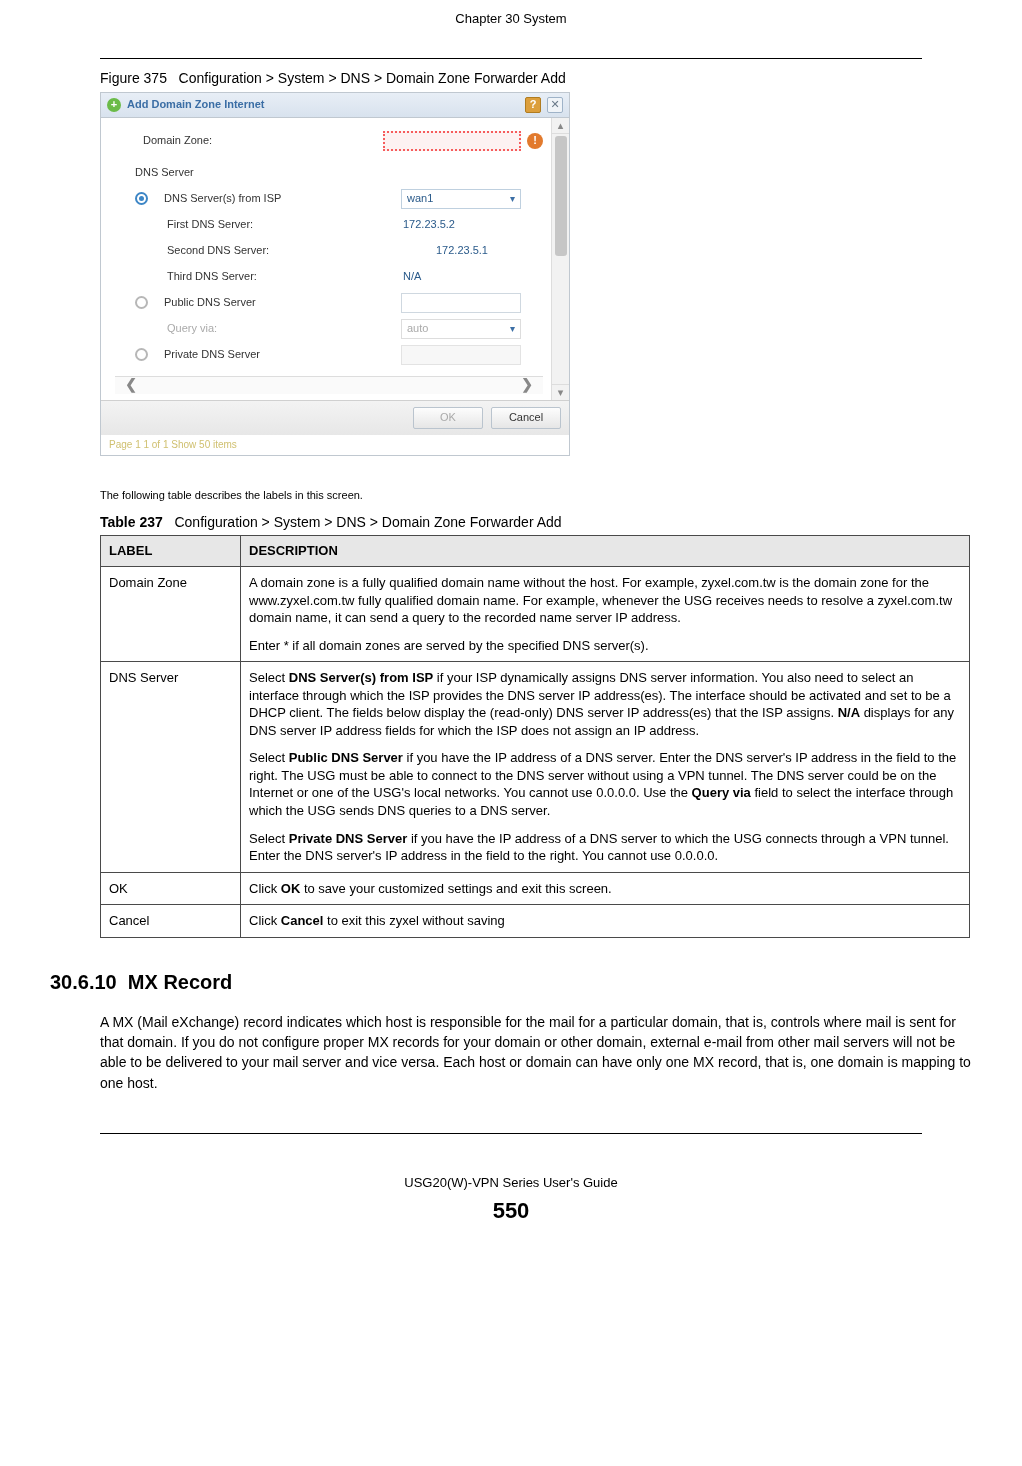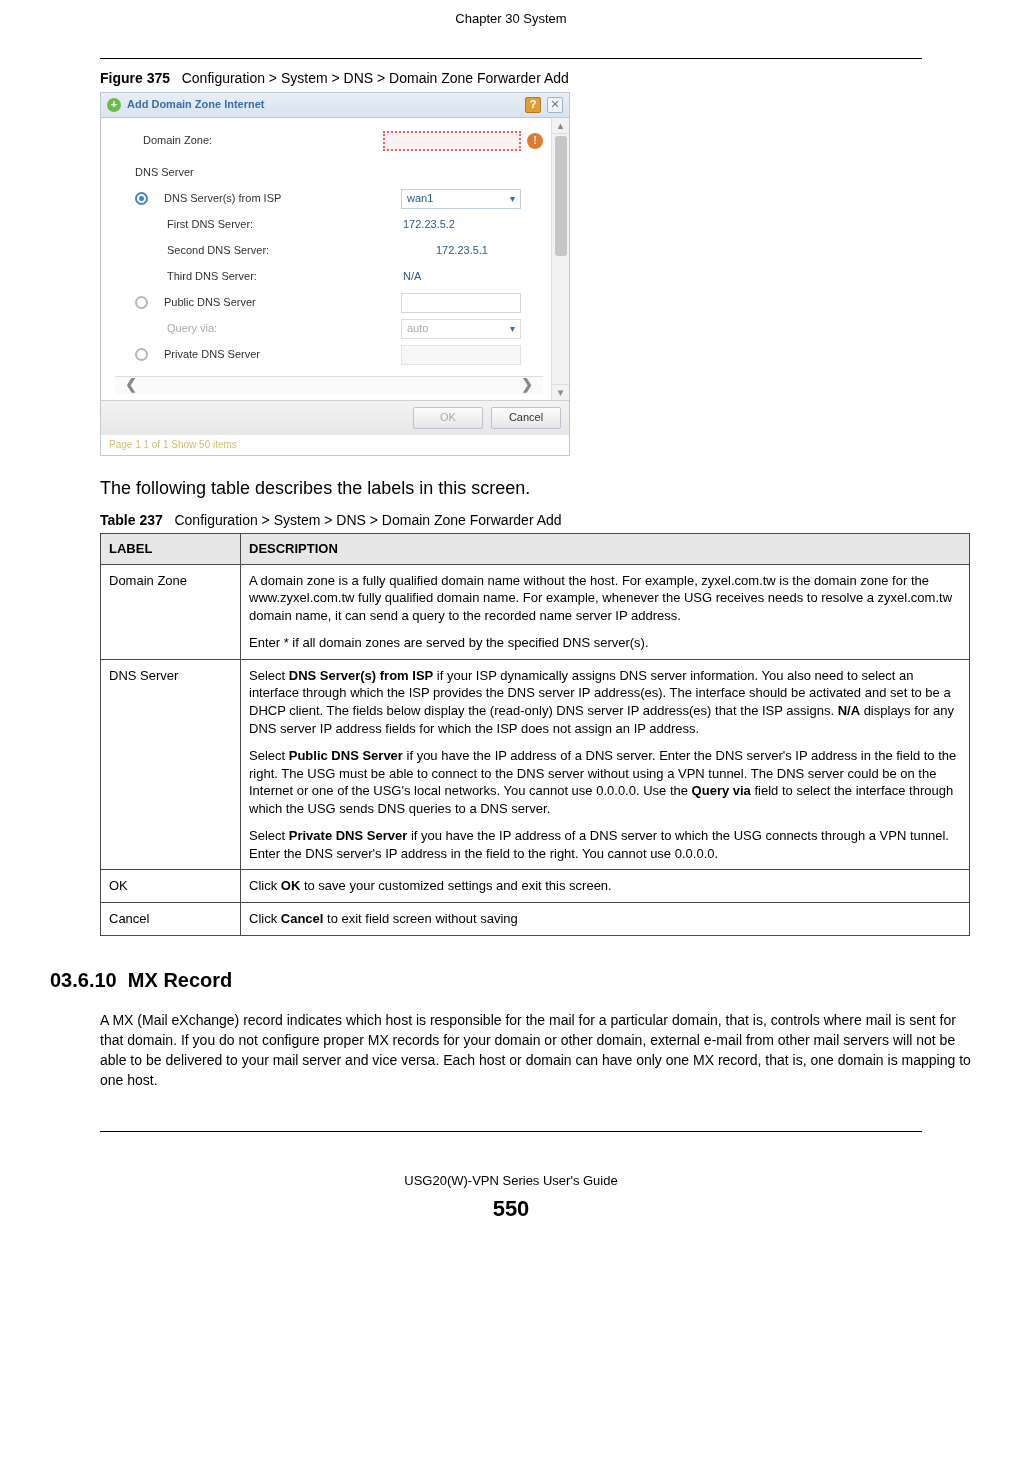--- a/index.html
+++ b/index.html
@@ -11,21 +11,21 @@
     width: 1022px;
     padding: 10px 50px 30px 50px;
     line-height: 1.4;
   }
   .chapter-header {
     text-align: center;
     font-size: 13px;
     margin-bottom: 30px;
   }
   .figure-caption { font-size: 14px; margin: 10px 0 3px 50px; }
-  .figure-caption b { font-weight: bold; }
+  .figure-caption b { font-weight: normal; }
   .dialog {
     margin-left: 50px;
     width: 470px;
     border: 1px solid #c0c8d0;
     background: #fff;
     font-size: 11px;
     color: #333;
   }
   .dlg-titlebar {
     background: linear-gradient(#e8eef6, #d8e2ee);
@@ -66,21 +66,21 @@
   .text-input{width:120px;height:20px;border:1px solid #cfd8e0;background:#fff;display:inline-block;}
   .text-input.disabled{background:#f7f7f7;border-color:#e3e3e3;}
   .dlg-hbar{height:18px;border-top:1px solid #ddd;display:flex;align-items:center;padding:0 6px;background:#fafafa;}
   .h-arrow{width:20px;text-align:center;color:#888;font-size:14px;font-weight:bold;}
   .h-track{flex:1;}
   .dlg-footer{background:linear-gradient(#f3f3f3,#e7e7e7);padding:6px 8px;display:flex;justify-content:flex-end;gap:8px;border-top:1px solid #d0d0d0;}
   .dlg-btn{min-width:70px;height:22px;border:1px solid #bac4ce;background:linear-gradient(#fdfdfd,#e6e6e6);font-size:11px;display:inline-flex;align-items:center;justify-content:center;border-radius:2px;}
   .dlg-btn.disabled{color:#aaa;}
   .dlg-status{font-size:10px;color:#d0c070;padding:3px 8px;}
 
-  .intro-text{margin:20px 0 8px 50px;font-size:18px;}
+  .intro-text{margin:32px 0 8px 50px;font-size:11px;}
   .table-caption{margin:10px 0 2px 50px;font-size:14px;}
   .table-caption b{font-weight:bold;}
   table.desc{margin-left:50px;width:870px;border-collapse:collapse;font-size:13px;}
   table.desc th{background:#e7e7e7;text-align:left;padding:6px 8px;font-weight:bold;border:1px solid #4a4a4a;}
   table.desc td{padding:7px 8px;border:1px solid #4a4a4a;vertical-align:top;line-height:1.35;}
   table.desc td.label-col{width:140px;}
   table.desc td p{margin-bottom:10px;}
   table.desc td p:last-child{margin-bottom:0;}
 
   h2.section{margin:30px 0 16px 0;font-size:20px;font-weight:bold;}
@@ -217,27 +217,27 @@
   </tr>
   <tr>
     <td class="label-col">OK</td>
     <td>
       <span>Click </span><b>OK</b><span> to save your customized settings and exit this screen.</span>
     </td>
   </tr>
   <tr>
     <td class="label-col">Cancel</td>
     <td>
-      <span>Click </span><b>Cancel</b><span> to exit field screen without saving</span>
+      <span>Click </span><b>Cancel</b><span> to exit this zyxel without saving</span>
     </td>
   </tr>
 </tbody>
   </table>
 
 <h2 class="section">
-  <span>03.6.10</span>&nbsp;&nbsp;<span>MX Record</span>
+  <span>30.6.10</span>&nbsp;&nbsp;<span>MX Record</span>
 </h2>
 
 <p class="body-par">A MX (Mail eXchange) record indicates which host is responsible for the mail for a particular domain, that is, controls where mail is sent for that domain. If you do not configure proper MX records for your domain or other domain, external e-mail from other mail servers will not be able to be delivered to your mail server and vice versa. Each host or domain can have only one MX record, that is, one domain is mapping to one host.</p>
 
 <hr class="rule" style="margin-top:40px;">
 <div class="page-footer">USG20(W)-VPN Series User's Guide</div>
 <div class="page-num">550</div>
 
 </body></html>

